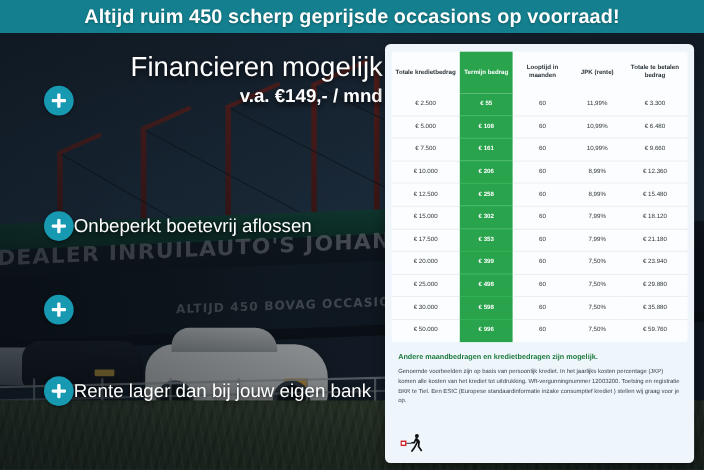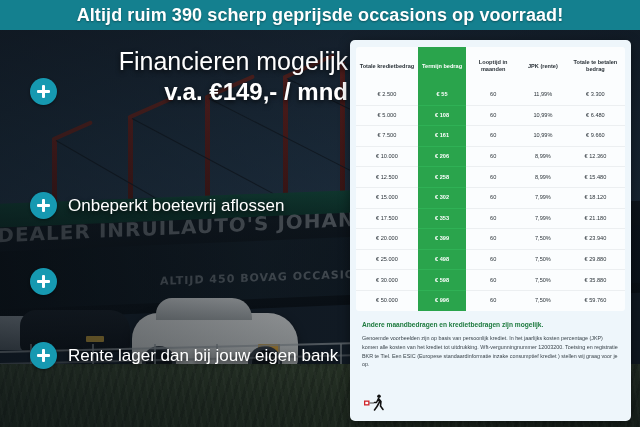--- a/index.html
+++ b/index.html
@@ -60,24 +60,24 @@
   .banner{position:absolute;left:0;top:0;width:640px;height:30px;background:#14808f;
           display:flex;align-items:center;justify-content:center;z-index:6;}
   .banner-text{color:#ffffff;font-size:18px;font-weight:700;letter-spacing:.1px;
           text-shadow:0 1px 2px rgba(0,0,0,.35);white-space:nowrap;}
 
   
   .promo{position:absolute;left:0;top:30px;width:348px;height:397px;z-index:5;}
   .headline{position:absolute;left:60px;top:18px;width:288px;text-align:right;}
   .headline .l1{color:#ffffff;font-size:25px;font-weight:400;line-height:1.08;
        text-shadow:0 2px 5px rgba(0,0,0,.75);white-space:nowrap;}
-  .headline .l2{color:#ffffff;font-size:24px;font-weight:700;line-height:1.18;margin-top:3px;
+  .headline .l2{color:#ffffff;font-size:17px;font-weight:700;line-height:1.18;margin-top:3px;
        text-shadow:0 2px 5px rgba(0,0,0,.75);white-space:nowrap;}
 
-  .bullet{position:absolute;left:30px;display:flex;align-items:center;gap:11px;}
+  .bullet{position:absolute;left:40px;display:flex;align-items:center;}
   .bullet .plus{width:27px;height:27px;border-radius:50%;background:#1699b1;
        flex:0 0 27px;position:relative;box-shadow:0 1px 3px rgba(0,0,0,.45);}
   .bullet .plus:before,.bullet .plus:after{content:"";position:absolute;background:#fff;border-radius:1px;}
   .bullet .plus:before{left:7px;top:12px;width:13px;height:3.4px;}
   .bullet .plus:after{left:11.8px;top:7px;width:3.4px;height:13px;}
   .bullet .btxt{color:#ffffff;font-size:17px;font-weight:400;white-space:nowrap;
        text-shadow:0 2px 5px rgba(0,0,0,.8);}
   .b0{top:48px;}
   .b1{top:162px;}
   .b2{top:238px;}
@@ -157,21 +157,21 @@
     <div class="post" style="left:154px;"></div>
     <div class="post" style="left:216px;"></div>
     <div class="post" style="left:278px;"></div>
     <div class="post" style="left:340px;"></div>
 
     <div class="grass"></div>
     <div class="photo-dim"></div>
   </div>
 
   <div class="banner">
-    <div class="banner-text">Altijd ruim 390 scherp geprijsde occasions op voorraad!</div>
+    <div class="banner-text">Altijd ruim 450 scherp geprijsde occasions op voorraad!</div>
   </div>
 
   <div class="promo">
     <div class="headline">
       <div class="l1">Financieren mogelijk</div>
       <div class="l2">v.a. €149,- / mnd</div>
     </div>
 
     <div class="bullet b0">
       <span class="plus"></span>

